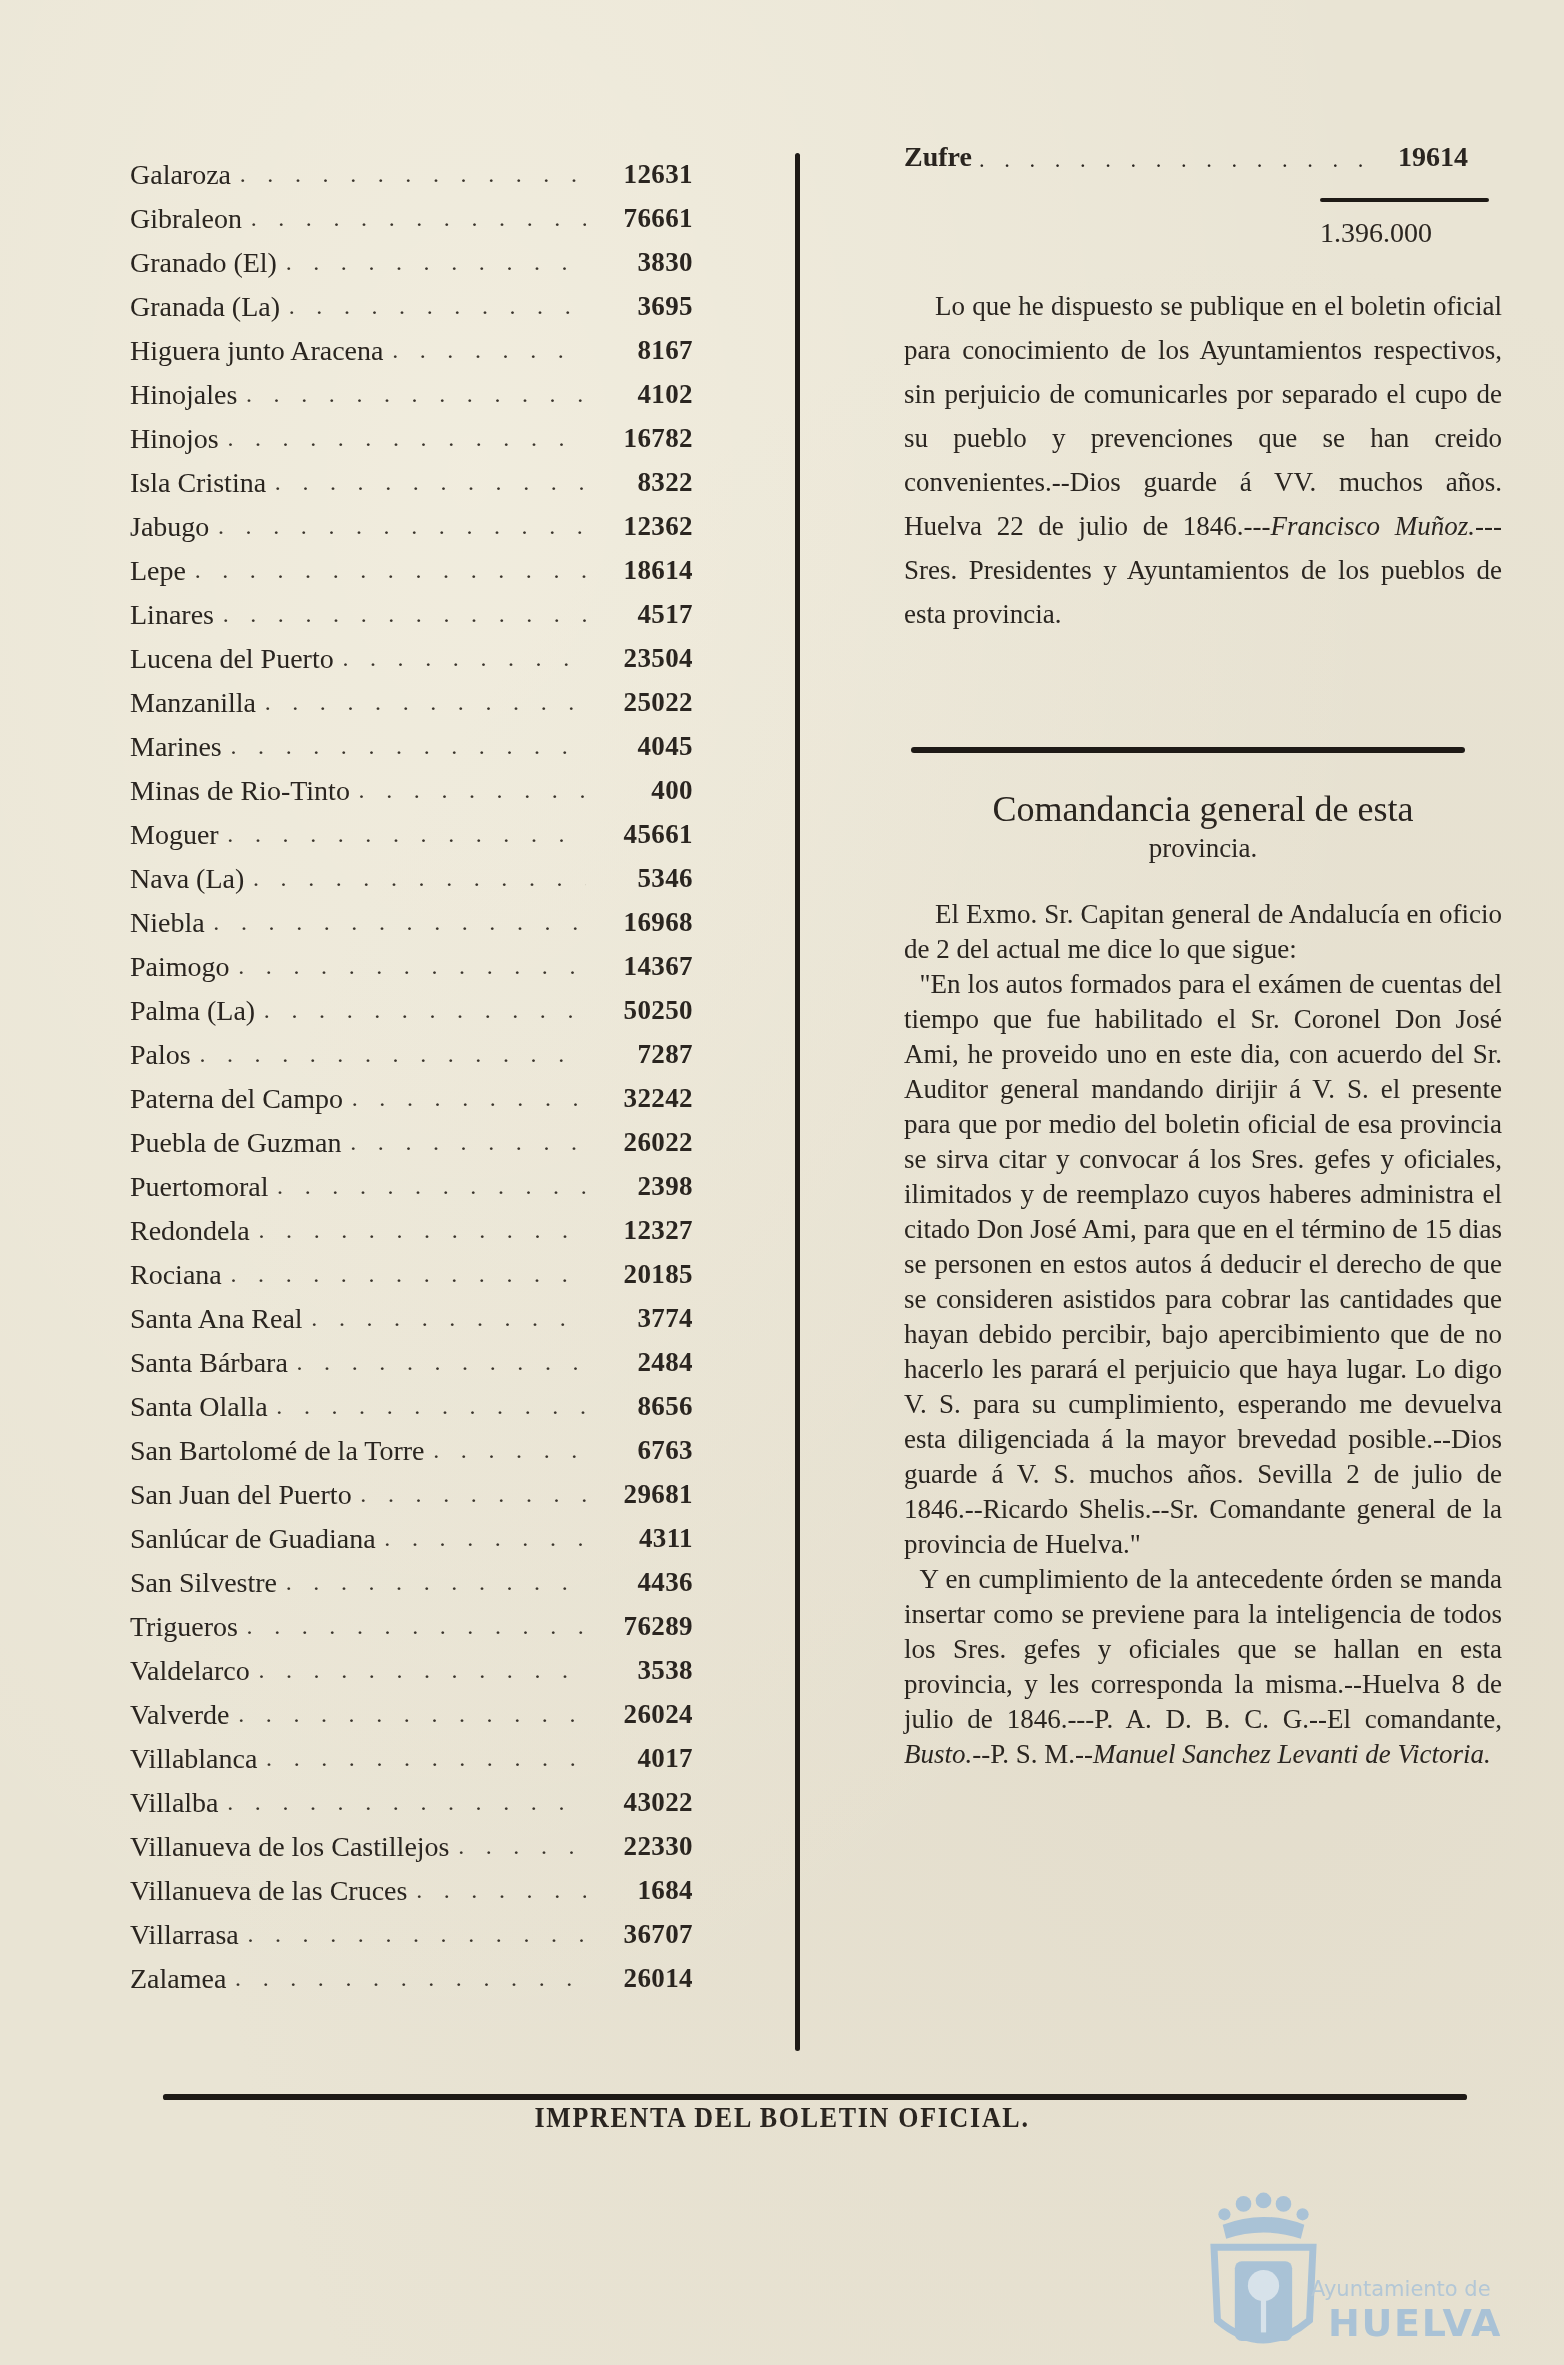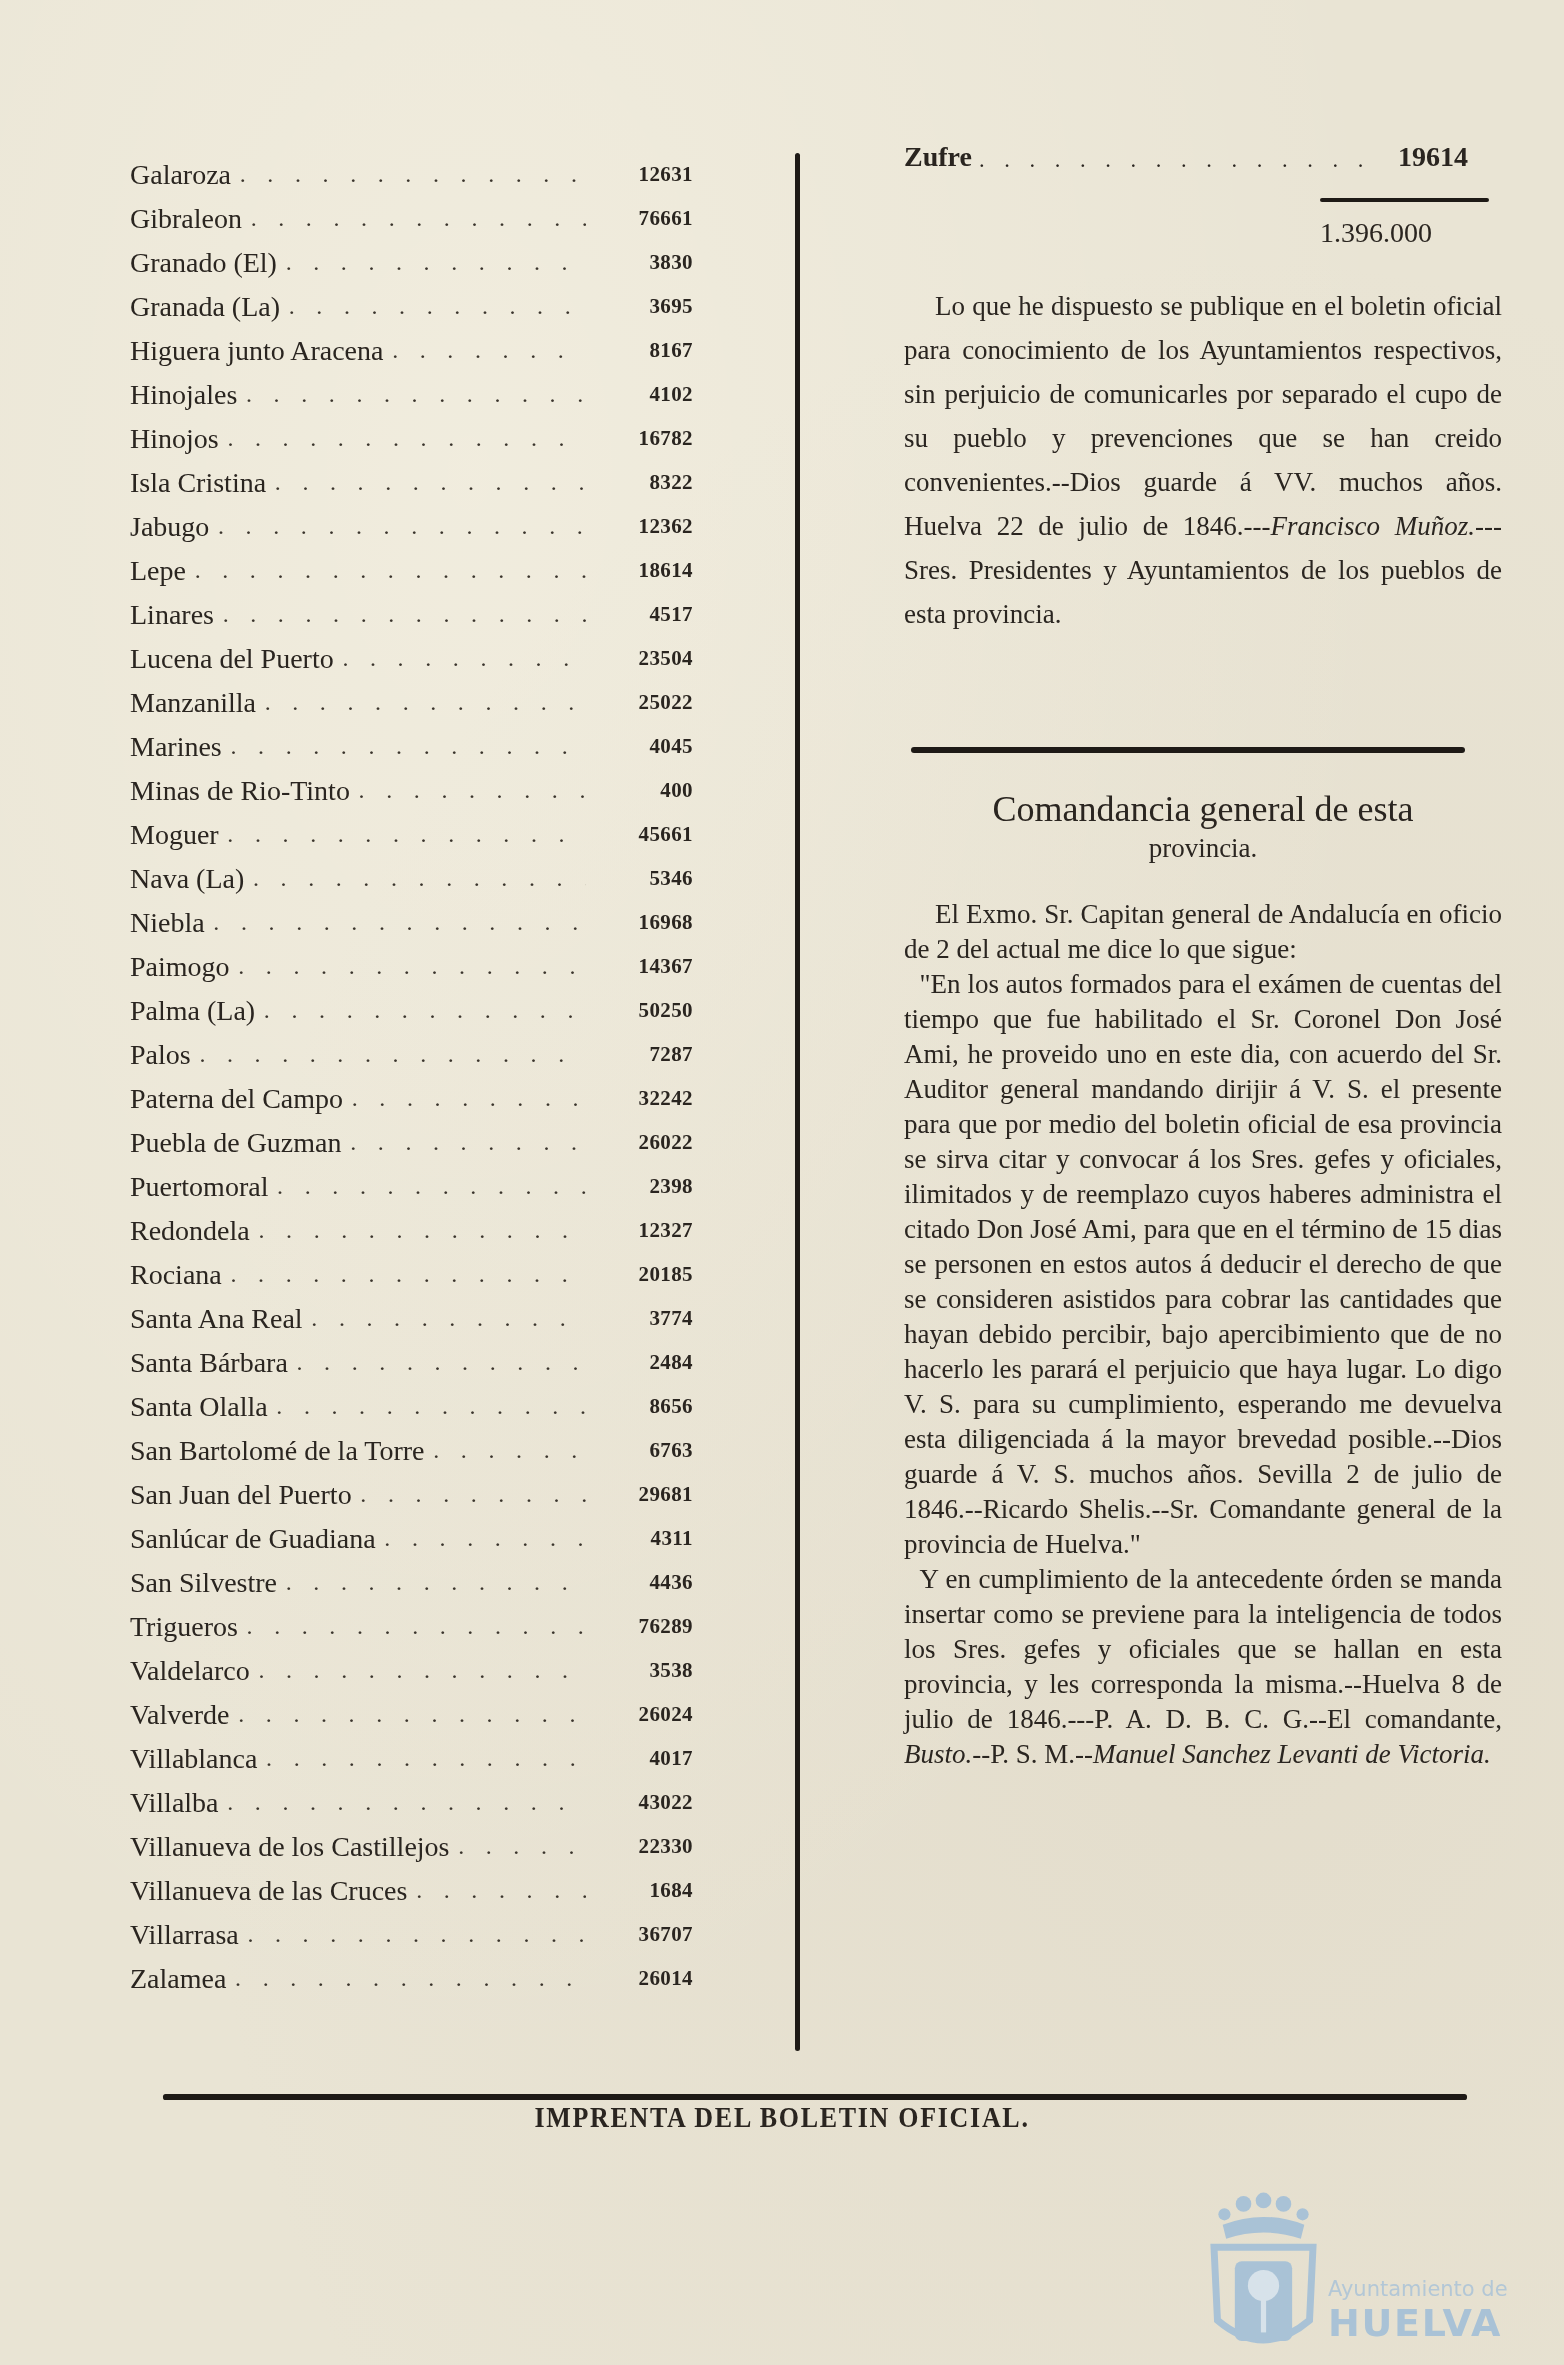--- a/index.html
+++ b/index.html
@@ -22,21 +22,21 @@
   .row {
     position: relative; height: 44px; display: flex; align-items: flex-end;
     font-size: 28px; line-height: 33px;
   }
   .row .name { white-space: nowrap; background: transparent; padding-right: 3.5px; }
   .row .dots {
     flex: 1; overflow: hidden; white-space: nowrap; letter-spacing: 7.8px;
     color: #3a342c; margin: 0 5.2px; font-size: 24px;
   }
   .row .val {
-    width: 102px; text-align: right; font-weight: bold; font-size: 21px;
+    width: 102px; text-align: right; font-weight: bold; font-size: 27px;
     font-family: "Liberation Serif", serif; letter-spacing: 0.4px;
   }
   .vdivider {
     position: absolute; left: 795px; top: 153px; width: 5.2px; height: 1898px;
     background: #1e1a16; border-radius: 2.6px;
   }
   
   .right { position: absolute; left: 904px; top: 130px; width: 598px; }
   .zufre-row { display: flex; align-items: flex-end; font-size: 28px; height: 43px; }
   .zufre-row .name { font-weight: bold; }
@@ -74,21 +74,21 @@
   }
   .footer {
     position: absolute; left: 0; top: 2103px; width: 1564px; text-align: center;
     font-size: 26px; letter-spacing: 1.7px; font-weight: bold;
     font-family: "Liberation Serif", serif; transform: scaleY(1.1);
   }
   .watermark {
     position: absolute; left: 1207px; top: 2190px; width: 312px; height: 165px;
     color: #a9c2d6;
   }
-  .wm-text1 { position: absolute; left: 121px; top: 87px; font-family: "DejaVu Sans", sans-serif; font-size: 21px; color: #b3c7d6; }
+  .wm-text1 { position: absolute; left: 104px; top: 87px; font-family: "DejaVu Sans", sans-serif; font-size: 21px; color: #b3c7d6; }
   .wm-text2 { position: absolute; left: 121px; top: 111px; font-family: "DejaVu Sans", sans-serif; font-size: 38px; font-weight: bold; letter-spacing: 1.7px; color: #a9c2d6; }
 </style>
 </head>
 <body>
 
 <div class="page">
 
   <div class="list" id="list">
       <div class="row">
         <span class="name">Galaroza</span>

